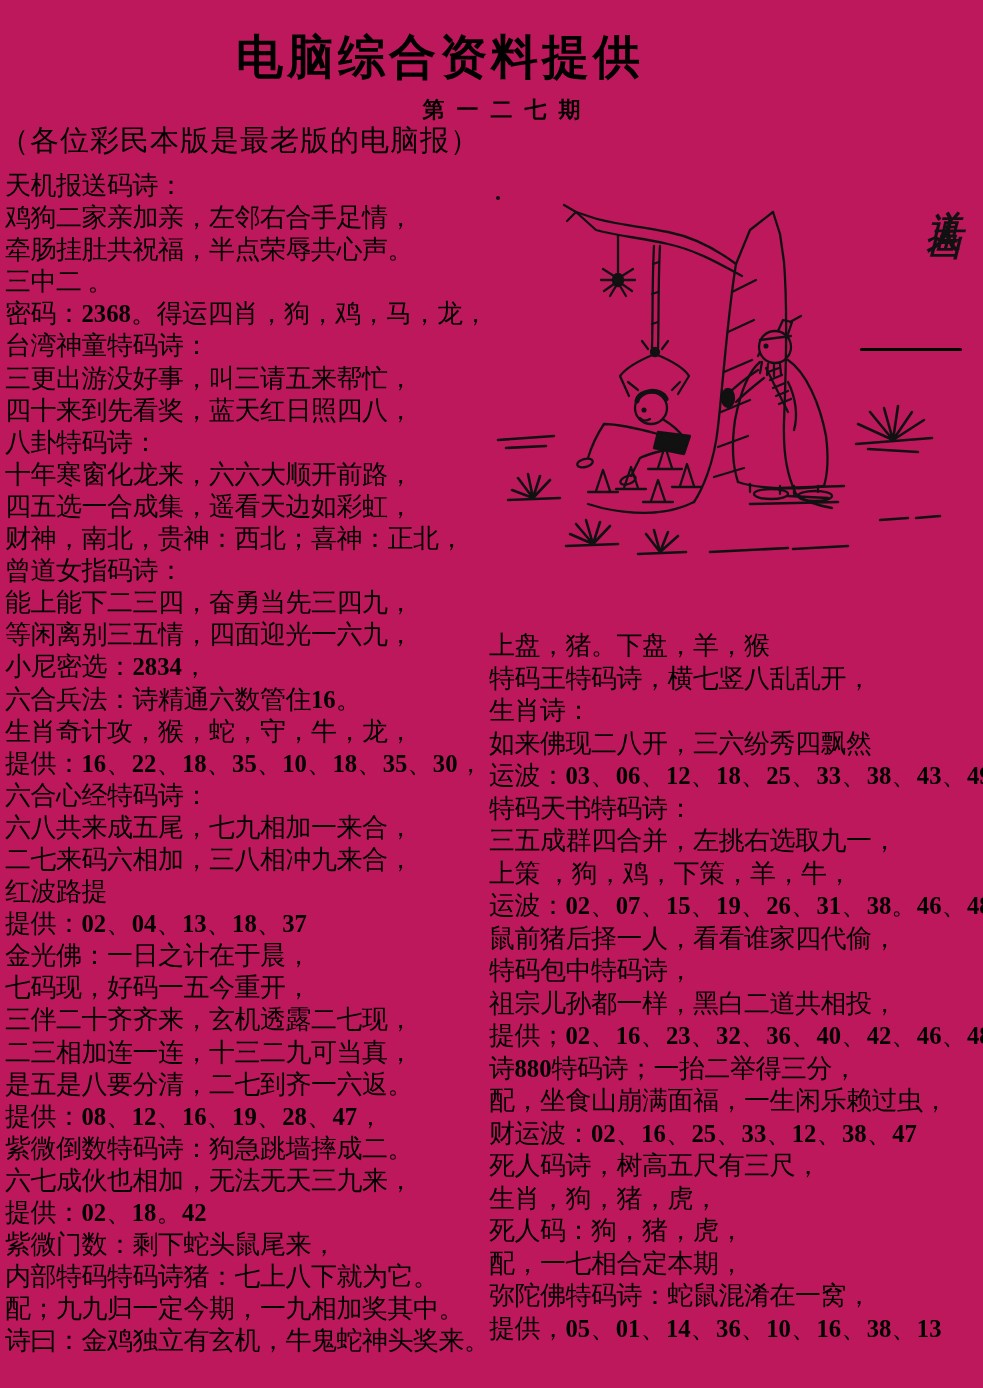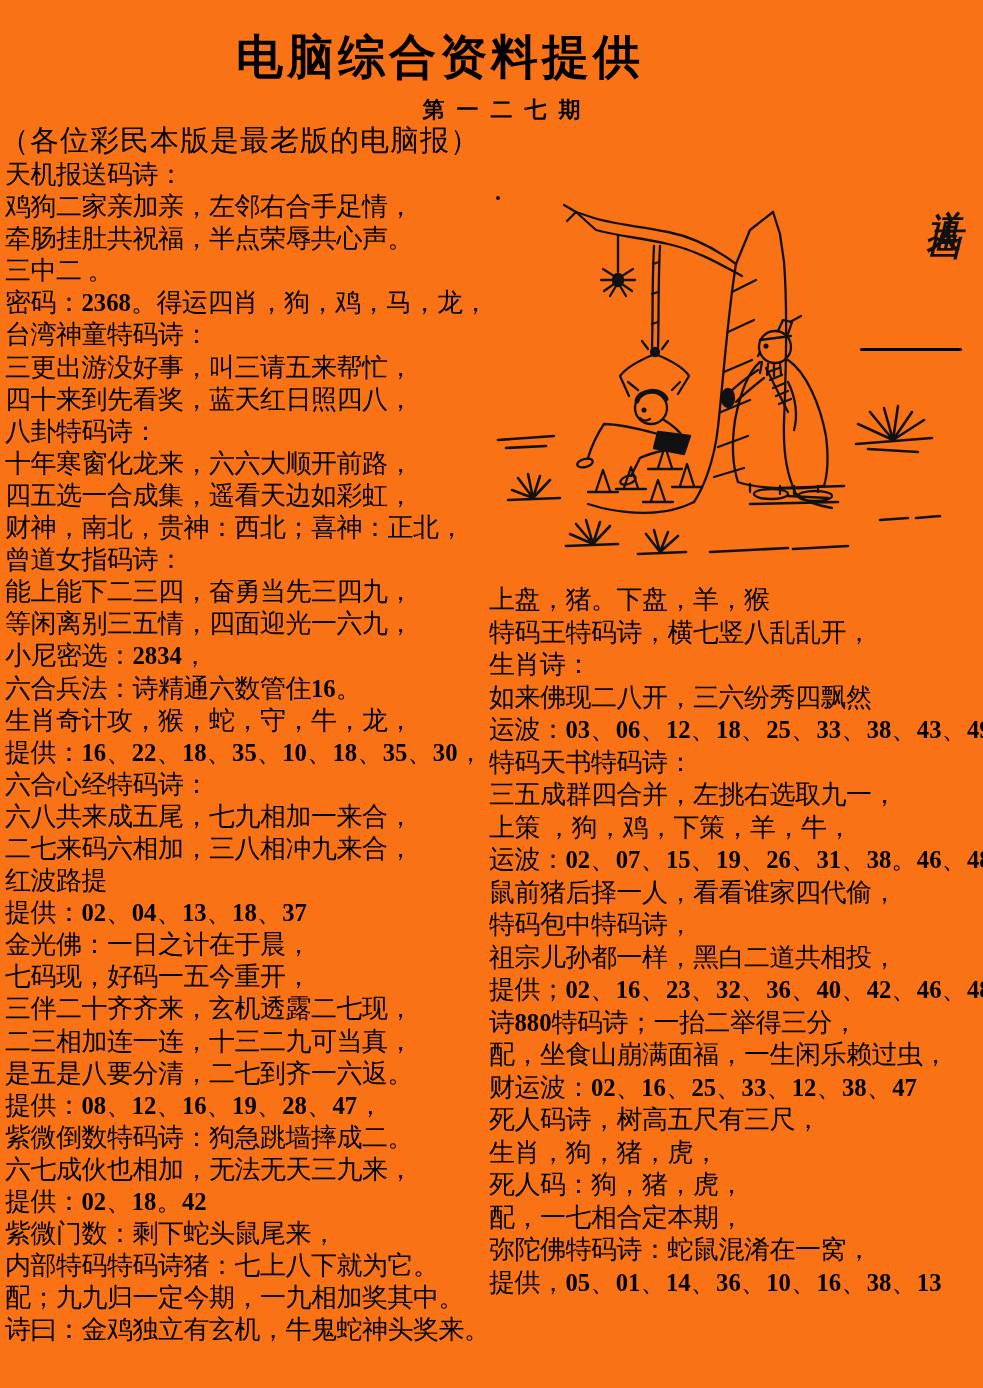--- a/index.html
+++ b/index.html
@@ -1,26 +1,26 @@
 <!DOCTYPE html>
 <html><head>
 <meta charset="utf-8">
 <style>
   html,body{margin:0;padding:0;background:#e8e8e8;}
-  .page{position:relative;width:983px;height:1388px;background:#f97316;color:#000;
+  .page{position:relative;width:983px;height:1388px;background:#be185d;color:#000;
         font-family:"Liberation Serif",serif;overflow:hidden;margin:0 auto;}
   .title{position:absolute;top:26px;left:0;width:880px;text-align:center;
          font-family:"Liberation Sans",sans-serif;font-weight:bold;font-size:47px;letter-spacing:4px;}
   .issue{position:absolute;top:95px;left:0;width:983px;text-align:center;
          font-weight:bold;font-size:22px;letter-spacing:12px;margin-left:16px;}
   .note{position:absolute;top:121px;left:0;width:983px;text-align:left;font-size:29px;letter-spacing:1px;}
   .col{position:absolute;white-space:nowrap;font-size:26px;letter-spacing:-0.5px;}
   .col .line{height:32.1px;line-height:32.1px;}
-  .left-col{left:5px;top:159px;width:478px;}
-  .right-col{left:489px;top:584px;width:492px;}
+  .left-col{left:5px;top:170px;width:478px;}
+  .right-col{left:489px;top:630px;width:492px;}
   .right-col .line{height:32.5px;line-height:32.5px;}
   .col b{font-weight:700;font-size:0.95em;letter-spacing:0;}
   .illustration{position:absolute;left:488px;top:172px;width:492px;height:440px;}
   .illustration svg{position:absolute;left:0;top:0;}
   .signature{position:absolute;right:14px;top:12px;height:170px;
              writing-mode:vertical-rl;text-orientation:upright;
              font-family:"DejaVu Serif",serif;font-style:italic;font-weight:bold;
              font-size:33px;letter-spacing:10px;color:#111;}
   .signature-underline{position:absolute;left:372px;top:176px;width:102px;height:3px;
              background:#000;border-radius:2px;}

